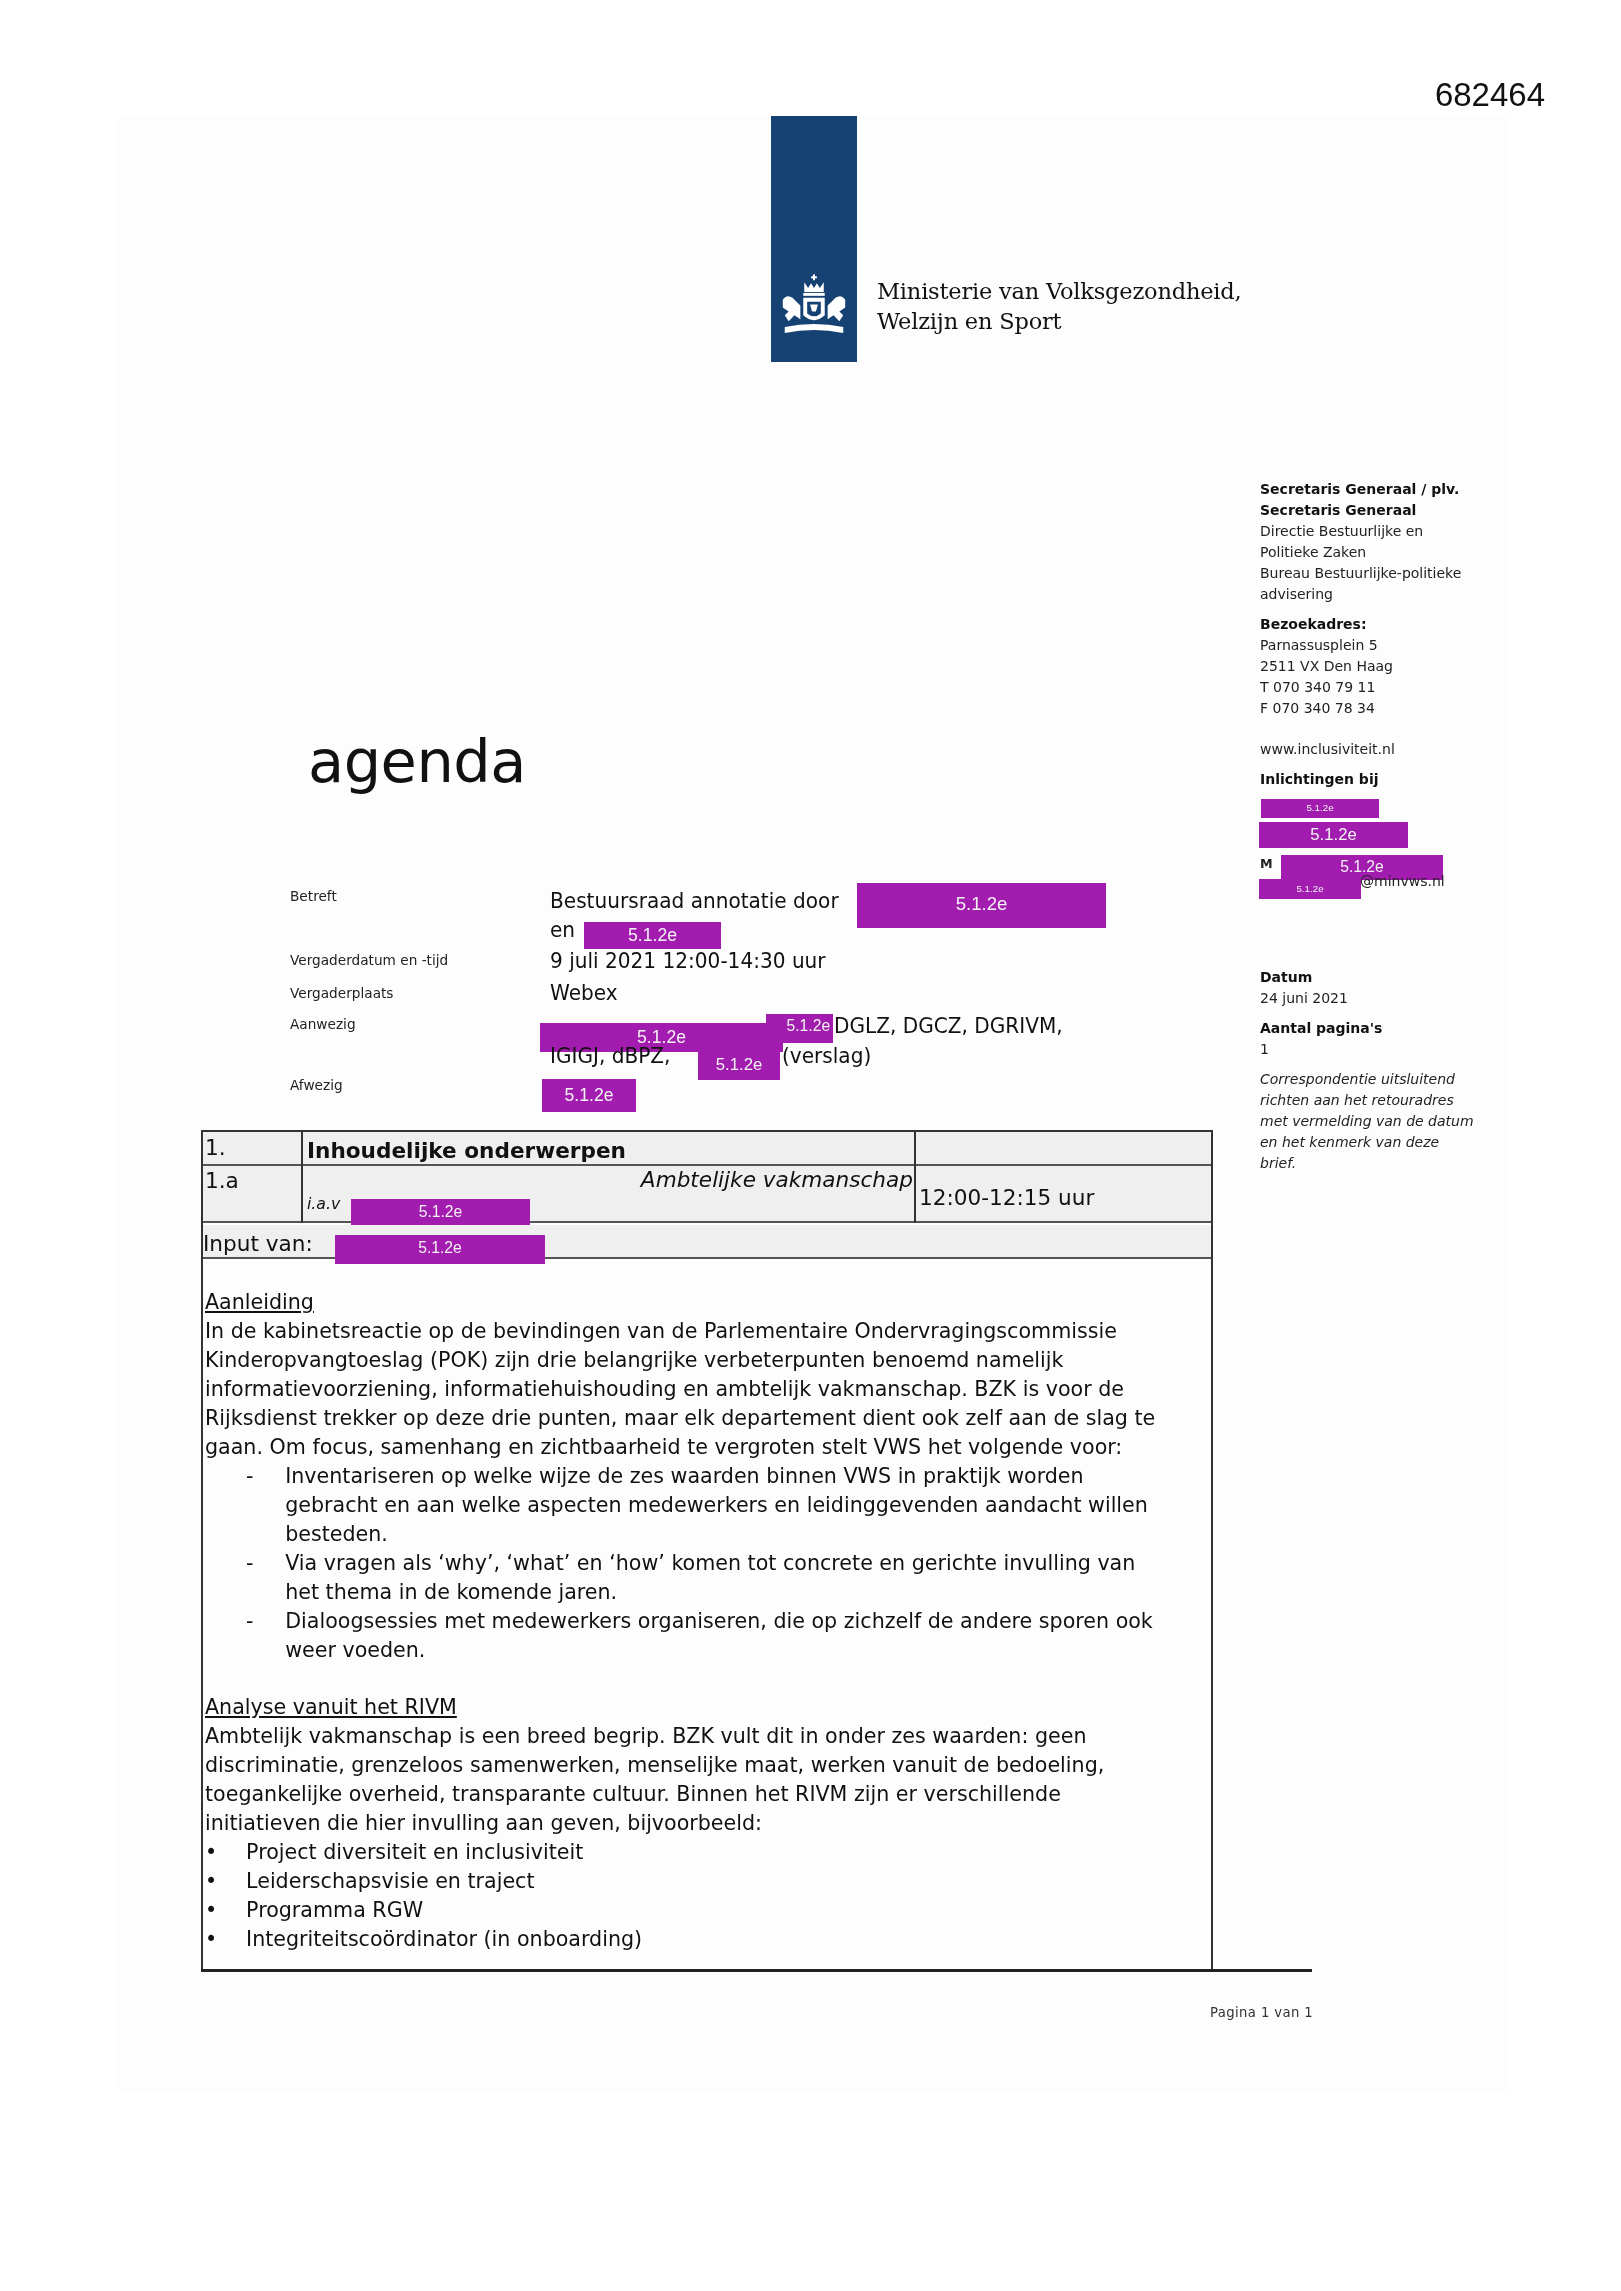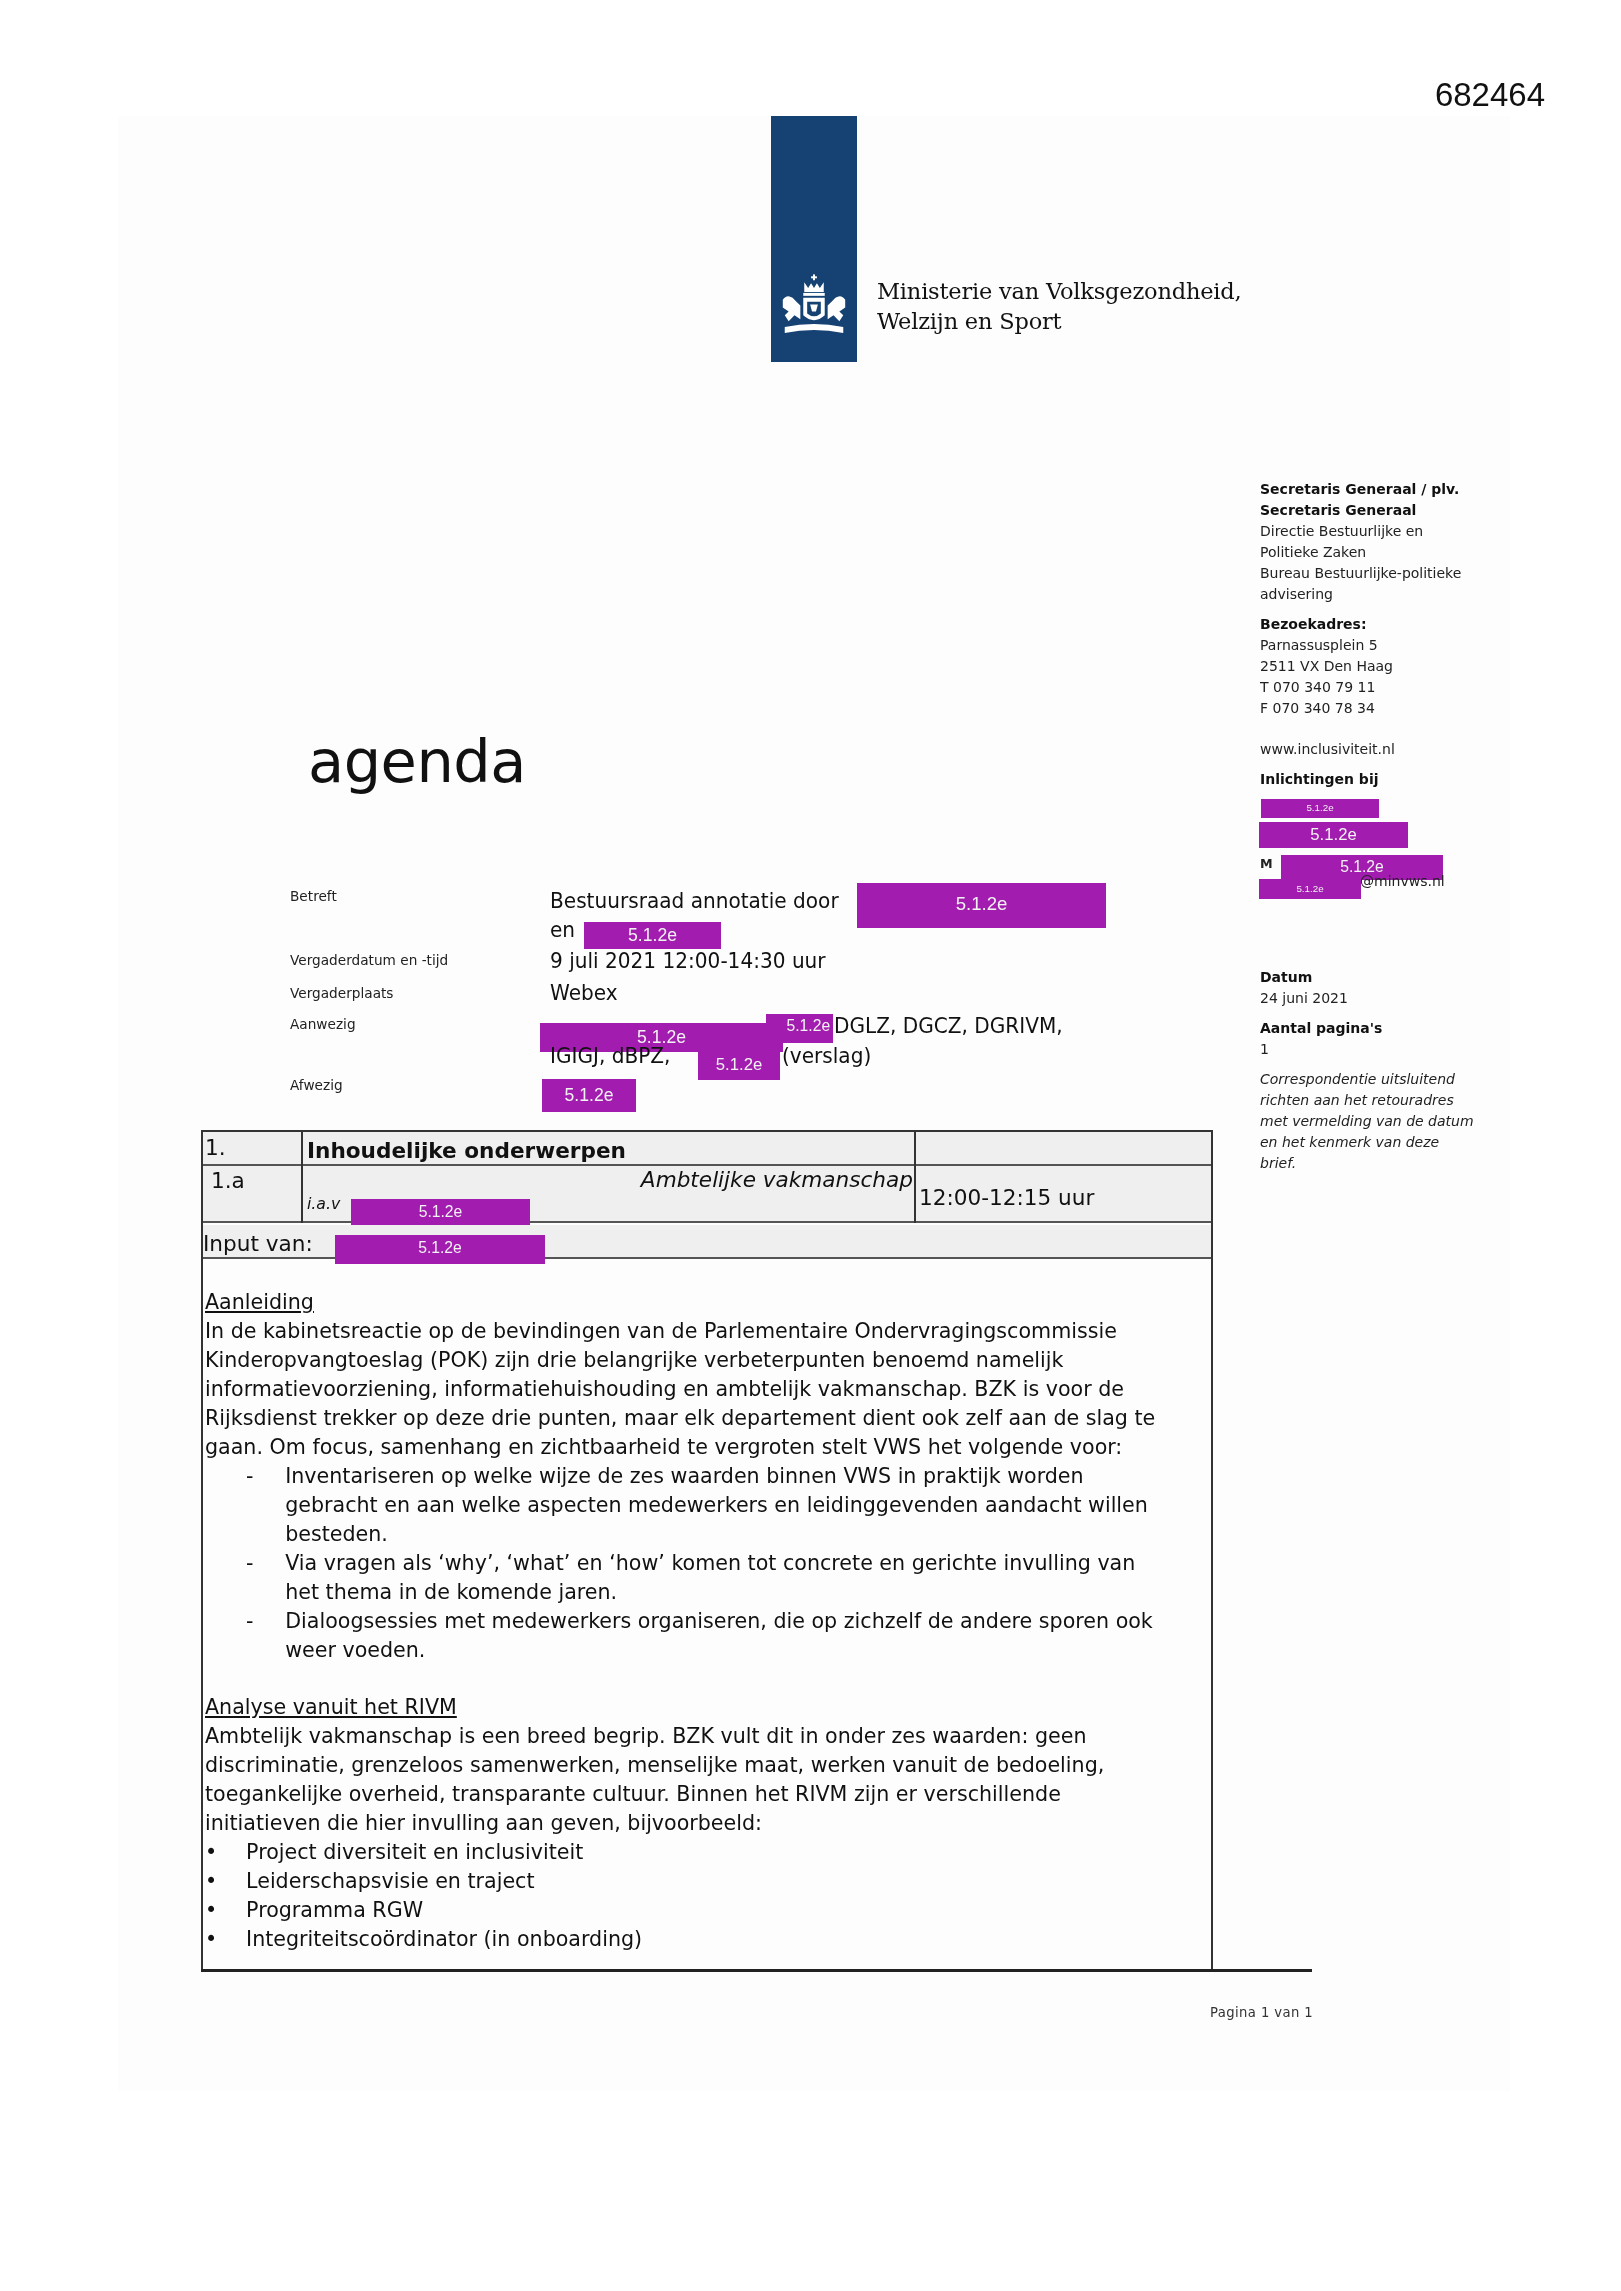--- a/index.html
+++ b/index.html
@@ -161,21 +161,21 @@
 <div class="abs tbl">
 
   <div class="row" style="top:0; height:34px;">
     <div class="cell txt" style="left:2px; width:98px; padding-top:2.9px;">1.</div>
     <div class="cell txt" style="left:102px; width:608px; padding-left:2px; padding-top:6px; font-weight:bold;">Inhoudelijke onderwerpen</div>
     <div class="vline" style="left:98px; height:34px;"></div>
     <div class="vline" style="left:711px; height:34px;"></div>
   </div>
 
   <div class="row" style="top:34px; height:57px;">
-    <div class="cell txt" style="left:8px; width:94px; padding-top:2px;">1.a</div>
+    <div class="cell txt" style="left:2px; width:94px; padding-top:2px;">1.a</div>
     <div class="cell" style="left:102px; width:608px;">
       <div class="txt" style="font-style:italic; margin-top:1px; margin-left:2px;text-align:right;">Ambtelijke vakmanschap</div>
       <div style="position:absolute; left:2px; top:28px; font-style:italic; font-size:15.7px;">i.a.v</div>
       <div class="redact" style="position:absolute; left:46px; top:24.5px; width:179px; height:30px; font-size:15.7px; line-height:25.5px;">5.1.2e</div>
     </div>
     <div class="cell txt" style="left:714px; width:260px; padding-left:2px; padding-top:19px;">12:00-12:15 uur</div>
     <div class="vline" style="left:98px; height:57px;"></div>
     <div class="vline" style="left:711px; height:57px;"></div>
   </div>
 

